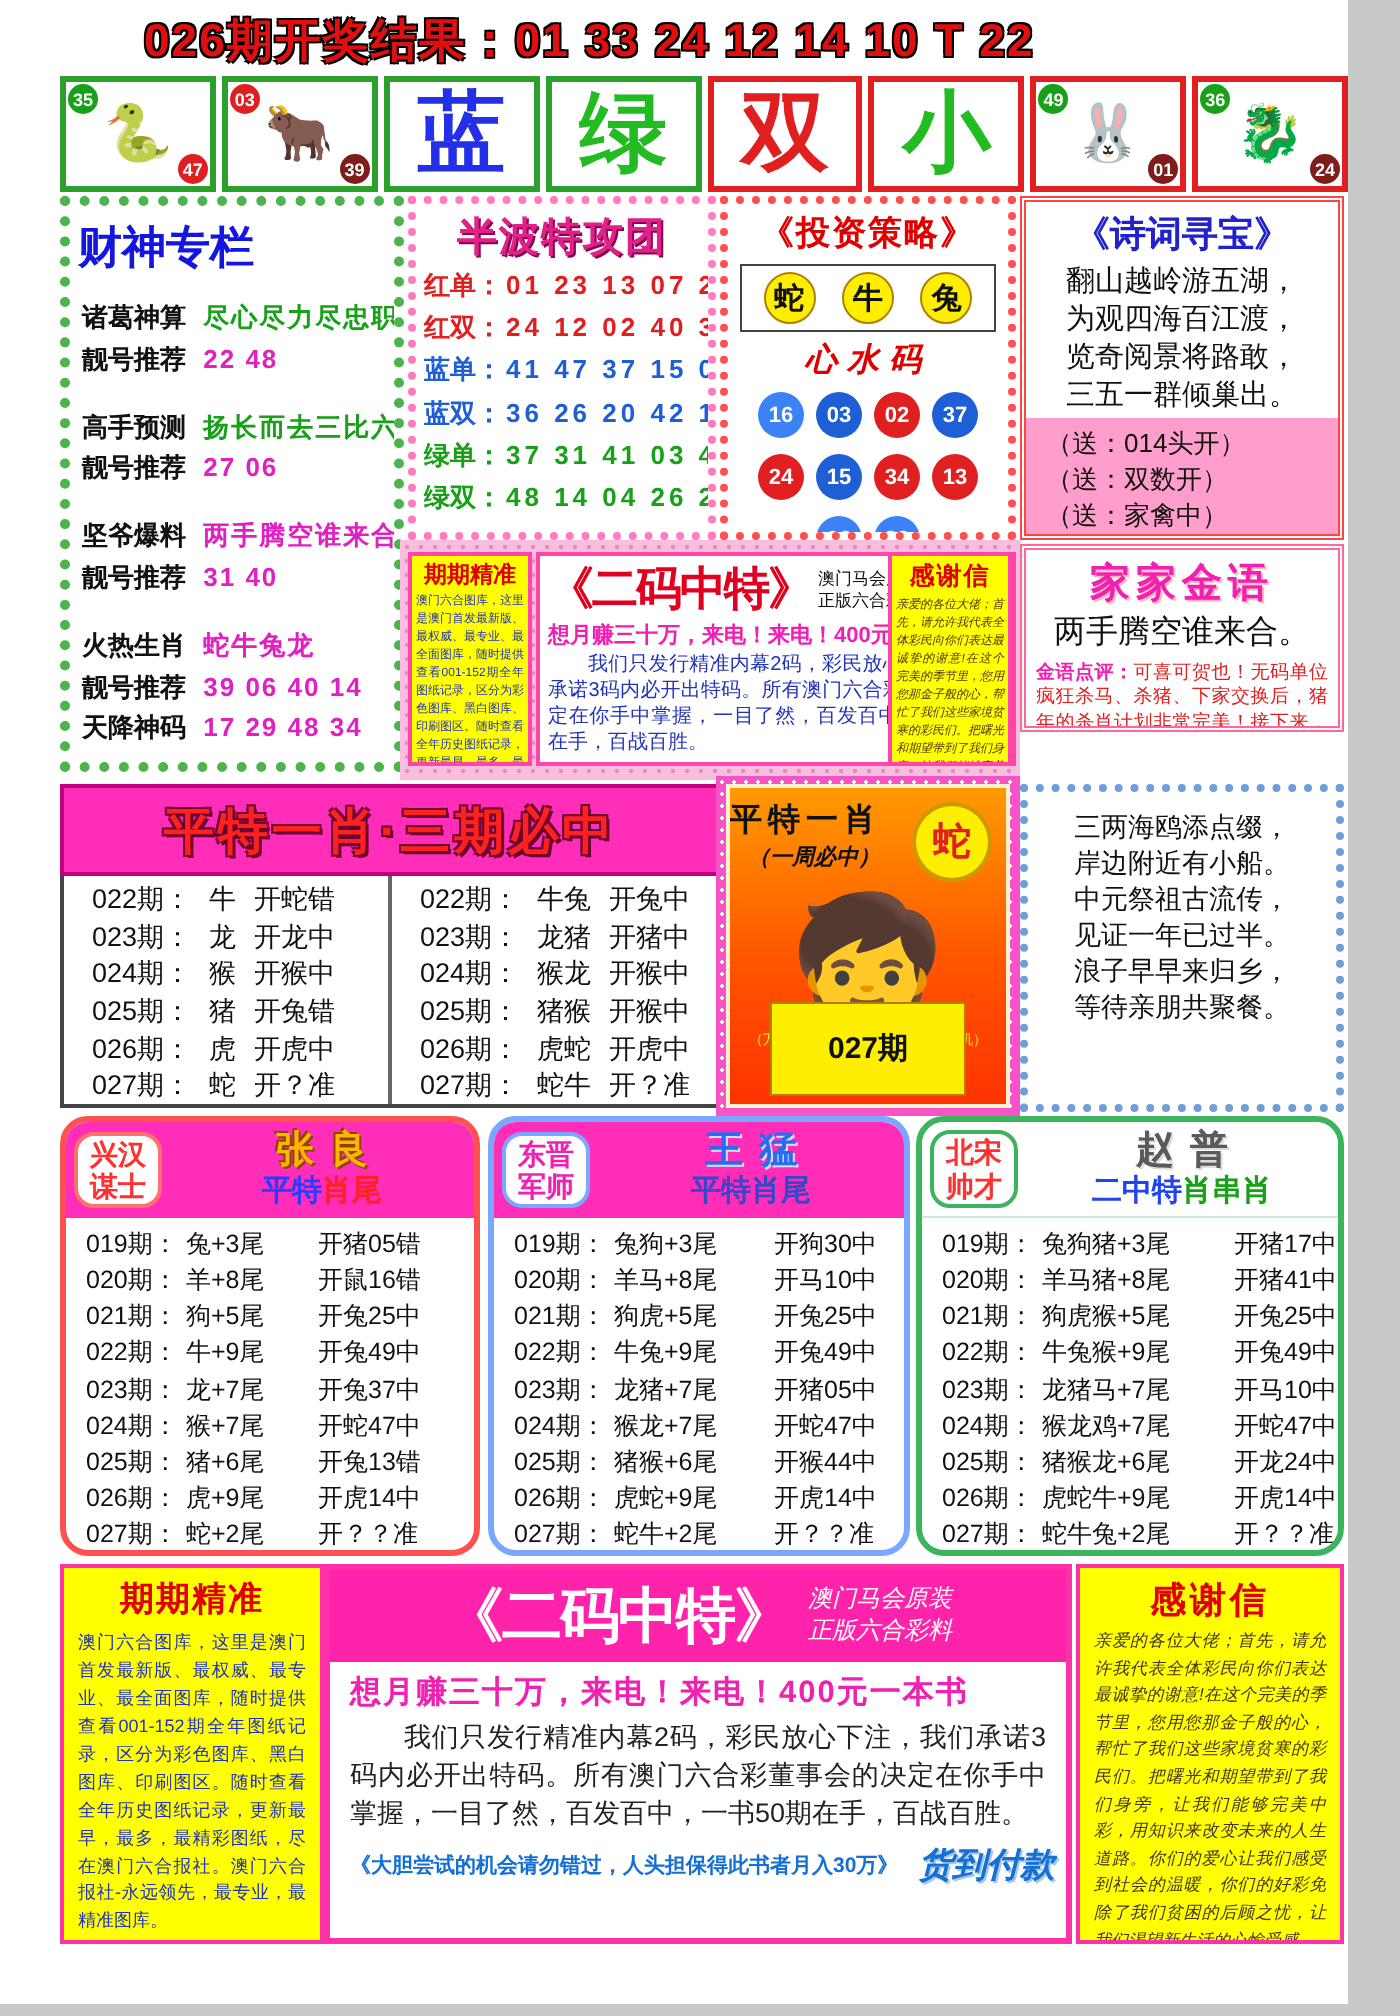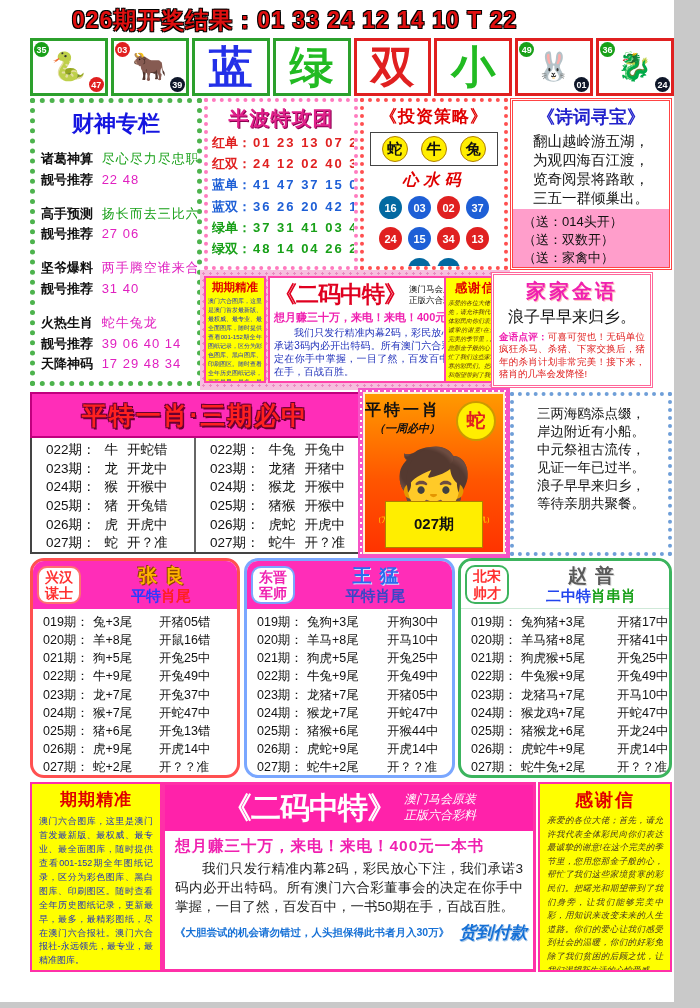--- a/index.html
+++ b/index.html
@@ -4,47 +4,47 @@
 <style>
   *{margin:0;padding:0;box-sizing:border-box}
   html,body{background:#9a9a9a}
   body{font-family:"Liberation Sans","DejaVu Sans",sans-serif}
   .page{position:relative;width:700px;height:1008px;background:#ffffff;overflow:hidden;margin:0 auto}
   .gray-right{position:absolute;right:0;top:0;width:26px;height:100%;background:#c9c9c9}
   .gray-bottom{position:absolute;left:0;bottom:0;width:100%;height:6px;background:#c9c9c9}
 
   
   .c-red{color:#e02020}.c-blue{color:#1e5fd6}.c-green{color:#18a018}.c-magenta{color:#e020c0}
-  .badge.c-red{background:#e02020}.badge.c-blue{background:#0f172a}.badge.c-green{background:#18a018}
-  .ball.c-red{background:#e02020}.ball.c-blue{background:#1e5fd6}.ball.c-green{background:#0369a1}
+  .badge.c-red{background:#e02020}.badge.c-blue{background:#7f1d1d}.badge.c-green{background:#18a018}
+  .ball.c-red{background:#e02020}.ball.c-blue{background:#1e5fd6}.ball.c-green{background:#3b82f6}
   .bigchar.c-blue{color:#2330e8}.bigchar.c-green{color:#22bb22}.bigchar.c-red{color:#e02020}
 
   
   .header-result{position:absolute;left:72px;top:5px;font-size:23px;font-weight:bold;color:#e01010;letter-spacing:1px;white-space:nowrap;
     text-shadow:1px 1px 0 #000,-1px -1px 0 #000,1px -1px 0 #000,-1px 1px 0 #000}
   .cards{position:absolute;left:30px;top:38px;width:644px;height:58px;display:flex;gap:3px}
   .card{flex:1;border:3px solid #2ca02c;background:#fff;position:relative;display:flex;align-items:center;justify-content:center;overflow:hidden}
   .card.red-border{border-color:#e02020}
   .card .animal{font-size:28px;line-height:1}
   .badge{position:absolute;width:15px;height:15px;border-radius:50%;color:#fff;font-size:9px;font-weight:bold;display:flex;align-items:center;justify-content:center}
   .badge.tl{top:1px;left:1px}.badge.br{bottom:1px;right:1px}
   .bigchar{font-size:44px;font-weight:bold;line-height:1}
   .center-card{flex:1.6;border:2px dashed #000;background:#fff;display:flex;flex-direction:column;align-items:center;justify-content:center;gap:2px}
   .center-title{background:#ffff00;color:#e00000;font-weight:bold;font-size:15px;padding:0 4px;border:1px solid #cc8800;white-space:nowrap}
   .center-issue{font-size:12px;color:#000}
 
   .panel{position:absolute;background:#fff;overflow:hidden}
 
   
   #caishen{left:30px;top:98px;width:172px;height:288px;border:5px dotted #4db34d;padding:6px 4px}
-  .caishen-title{font-size:22px;font-weight:bold;color:#1515e0;text-align:center;margin:0 0 10px}
+  .caishen-title{font-size:22px;font-weight:bold;color:#1515e0;margin:0 0 10px}
   .cs-row{font-size:13px;line-height:1.6;white-space:nowrap;padding-left:2px}
   .cs-row:nth-child(3),.cs-row:nth-child(5),.cs-row:nth-child(7){margin-top:13px}
   .cs-label{font-weight:bold;color:#111;margin-right:5px}
-  .cs-val{font-weight:normal;letter-spacing:1px}
+  .cs-val{font-weight:bold;letter-spacing:1px}
 
   
   #banbo{left:204px;top:98px;width:154px;height:172px;border:4px dotted #ff7bbf;padding:3px 4px}
   .banbo-title{font-size:20px;font-weight:bold;color:#e0218a;text-align:center;letter-spacing:1px;text-shadow:1px 1px 0 #8a0050}
   .bb-row{font-size:13px;font-weight:bold;line-height:1.63;white-space:nowrap}
   .bb-nums{letter-spacing:2px;margin-left:2px}
 
   
   #touzi{left:360px;top:98px;width:148px;height:172px;border:4px dotted #ff5050;padding:3px 4px;text-align:center}
   .touzi-title{color:#e00000;font-weight:bold;font-size:17px;letter-spacing:1px}
@@ -73,21 +73,21 @@
   .mc-slogan{color:#f020b0;font-weight:bold;font-size:11px;white-space:nowrap}
   .mc-body{color:#2233bb;font-size:10px;line-height:1.3;text-indent:2em;margin-top:1px;text-align:justify}
   .mc-note-row{display:flex;align-items:center;gap:5px;margin-top:1px}
   .mc-note{color:#e02020;font-size:8px;white-space:nowrap}
   .mc-cod{color:#1570d6;font-weight:bold;font-style:italic;font-size:12px;white-space:nowrap}
   #mid-right{left:444px;top:276px;width:62px;height:107px;background:#ffff00;border:2px solid #ff44aa;padding:2px}
   .mid-right-title{color:#e00000;font-weight:bold;font-size:12.5px;text-align:center;letter-spacing:1px}
   .mini-body.dark{color:#553311;font-style:italic}
 
   
-  #jiajia{left:491px;top:272px;width:162px;height:116px;border:3px double #ff6699;padding:3px 5px}
+  #jiajia{left:510px;top:272px;width:162px;height:94px;border:3px double #ff6699;padding:3px 5px}
   .jj-title{color:#f020b0;font-weight:bold;font-size:20px;text-align:center;letter-spacing:3px;text-shadow:1px 1px 0 #fbb}
   .jj-poem{font-size:16px;color:#111;text-align:center;line-height:1.25;margin-top:2px}
   .jj-comment{font-size:9.5px;line-height:1.3;margin-top:4px;text-align:justify}
   .jj-comment-label{color:#f020b0;font-weight:bold}
   .jj-comment-text{color:#e02020}
 
   
   #pingte{left:30px;top:392px;width:330px;height:164px}
   .pt-banner{background:#ff2db8;height:46px;display:flex;align-items:center;justify-content:center;border:2px solid #c0007e}
   .pt-banner-text{color:#ff2020;font-weight:bold;font-size:25px;letter-spacing:2px;white-space:nowrap;
@@ -339,21 +339,21 @@
   </div>
   <div class="panel" id="mid-right">
     <div class="mid-right-title">感谢信</div>
     <div class="mini-body dark">亲爱的各位大佬；首先，请允许我代表全体彩民向你们表达最诚挚的谢意!在这个完美的季节里，您用您那金子般的心，帮忙了我们这些家境贫寒的彩民们。把曙光和期望带到了我们身旁，让我们能够完美中彩，用知识来改变未来的人生道路。你们的爱心让我们感受到社会的温暖，你们的好彩免除了我们贫困的后顾之忧，让我们渴望新生活的心愉受感</div>
   </div>
 
   <div class="panel" id="jiajia">
     <div class="jj-title">家家金语</div>
     <div class="jj-poem">
 
-        <div>浪子早早来归乡。</div>
+        <div>两手腾空谁来合。</div>
       </div>
     <div class="jj-comment">
       <span class="jj-comment-label">金语点评：</span><span class="jj-comment-text">可喜可贺也！无码单位疯狂杀马、杀猪、下家交换后，猪年的杀肖计划非常完美！接下来，猪肖的几率会发降怪!</span>
     </div>
   </div>
 
   <div class="panel" id="pingte">
     <div class="pt-banner">
       <span class="pt-banner-text">平特一肖·三期必中</span>
     </div>

